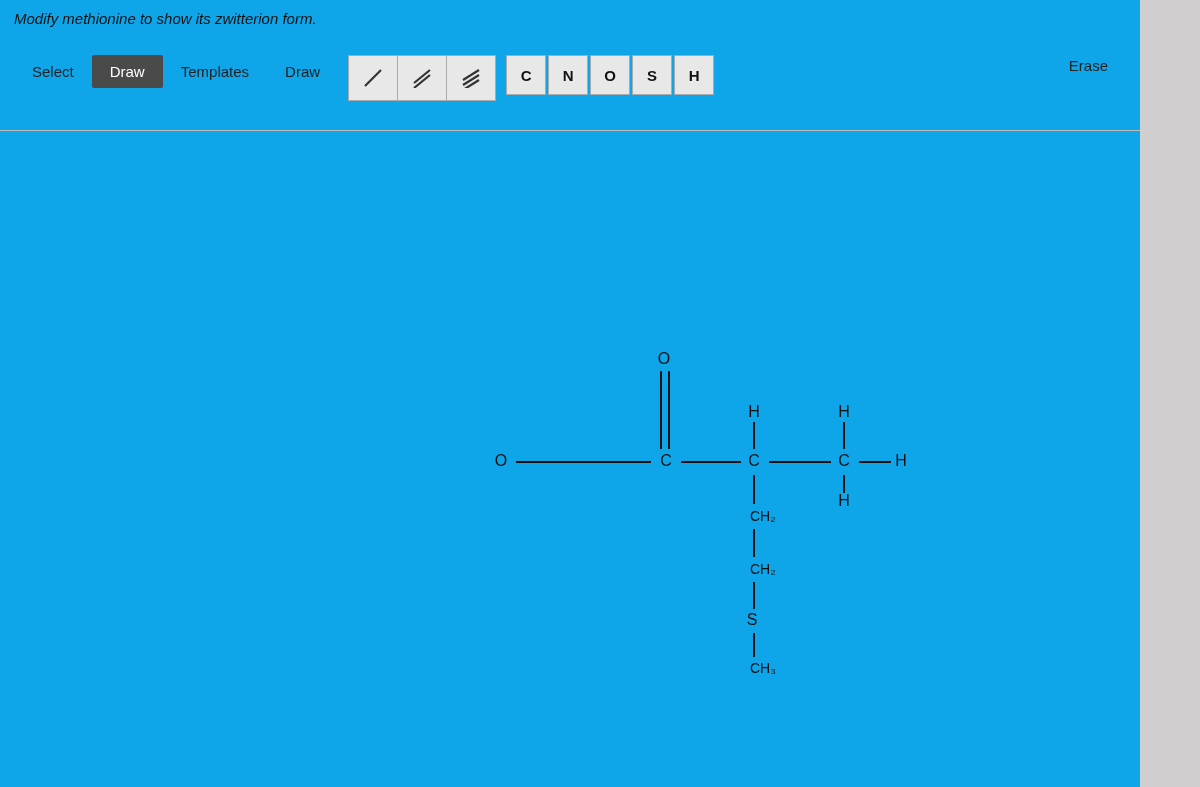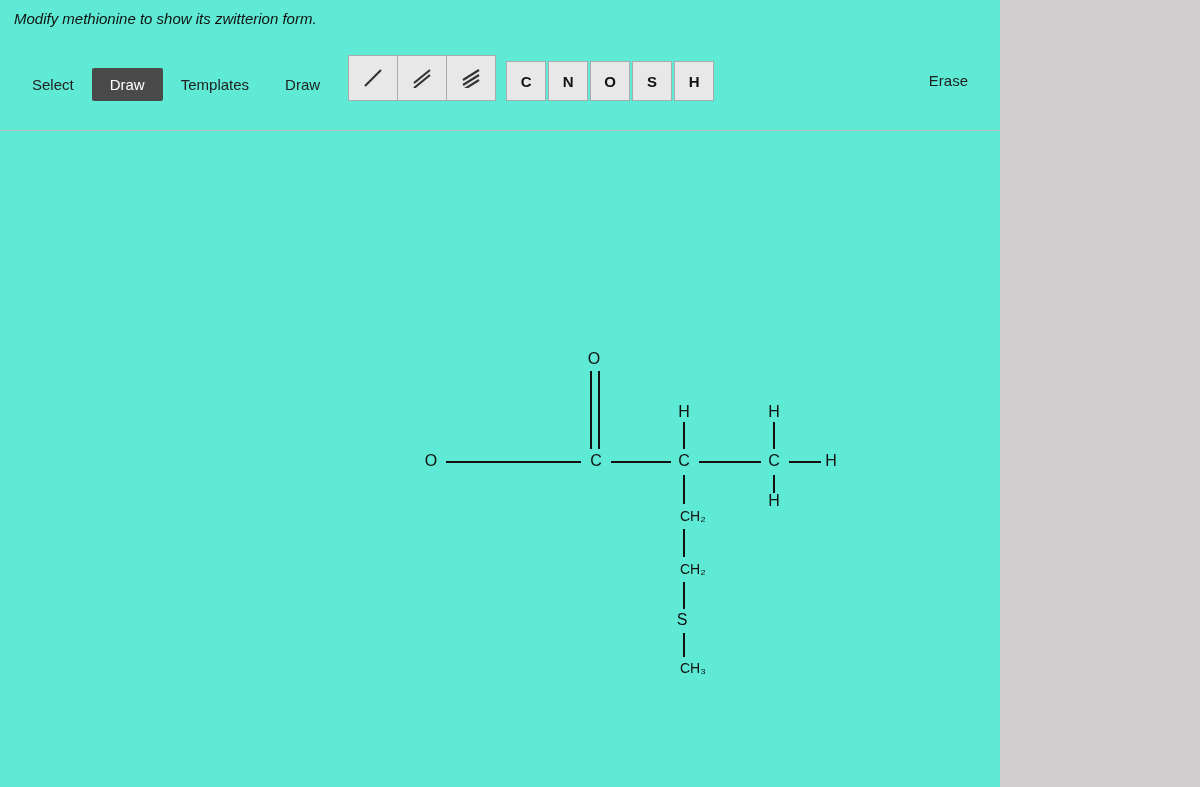--- a/index.html
+++ b/index.html
@@ -7,42 +7,42 @@
     body {
       background: #d0cece;
       font-family: Arial, sans-serif;
       width: 1200px;
       height: 787px;
       overflow: hidden;
       position: relative;
     }
 
     .page-container {
-      width: 1000px;
+      width: 1140px;
       height: 787px;
-      background: #5eead4;
+      background: #0ea5e9;
       position: relative;
     }
 
     .instruction {
       position: absolute;
       top: 10px;
       left: 14px;
       font-size: 15px;
       color: #111;
       font-style: italic;
     }
 
     .toolbar {
       position: absolute;
       top: 55px;
       left: 14px;
       right: 14px;
       display: flex;
-      align-items: flex-end;
+      align-items: flex-start;
       gap: 0px;
     }
 
     .toolbar-btn {
       background: transparent;
       border: none;
       padding: 8px 18px;
       font-size: 15px;
       cursor: pointer;
       color: #222;
@@ -95,21 +95,21 @@
       min-height: 40px;
       text-align: center;
       background: #e8e8e8;
       color: #111;
       font-weight: bold;
     }
 
     .erase-btn {
       position: absolute;
       right: 14px;
-      top: 64px;
+      top: 49px;
       background: transparent;
       border: none;
       font-size: 15px;
       cursor: pointer;
       color: #222;
       padding: 8px 18px;
     }
 
     .drawing-area {
       position: absolute;

